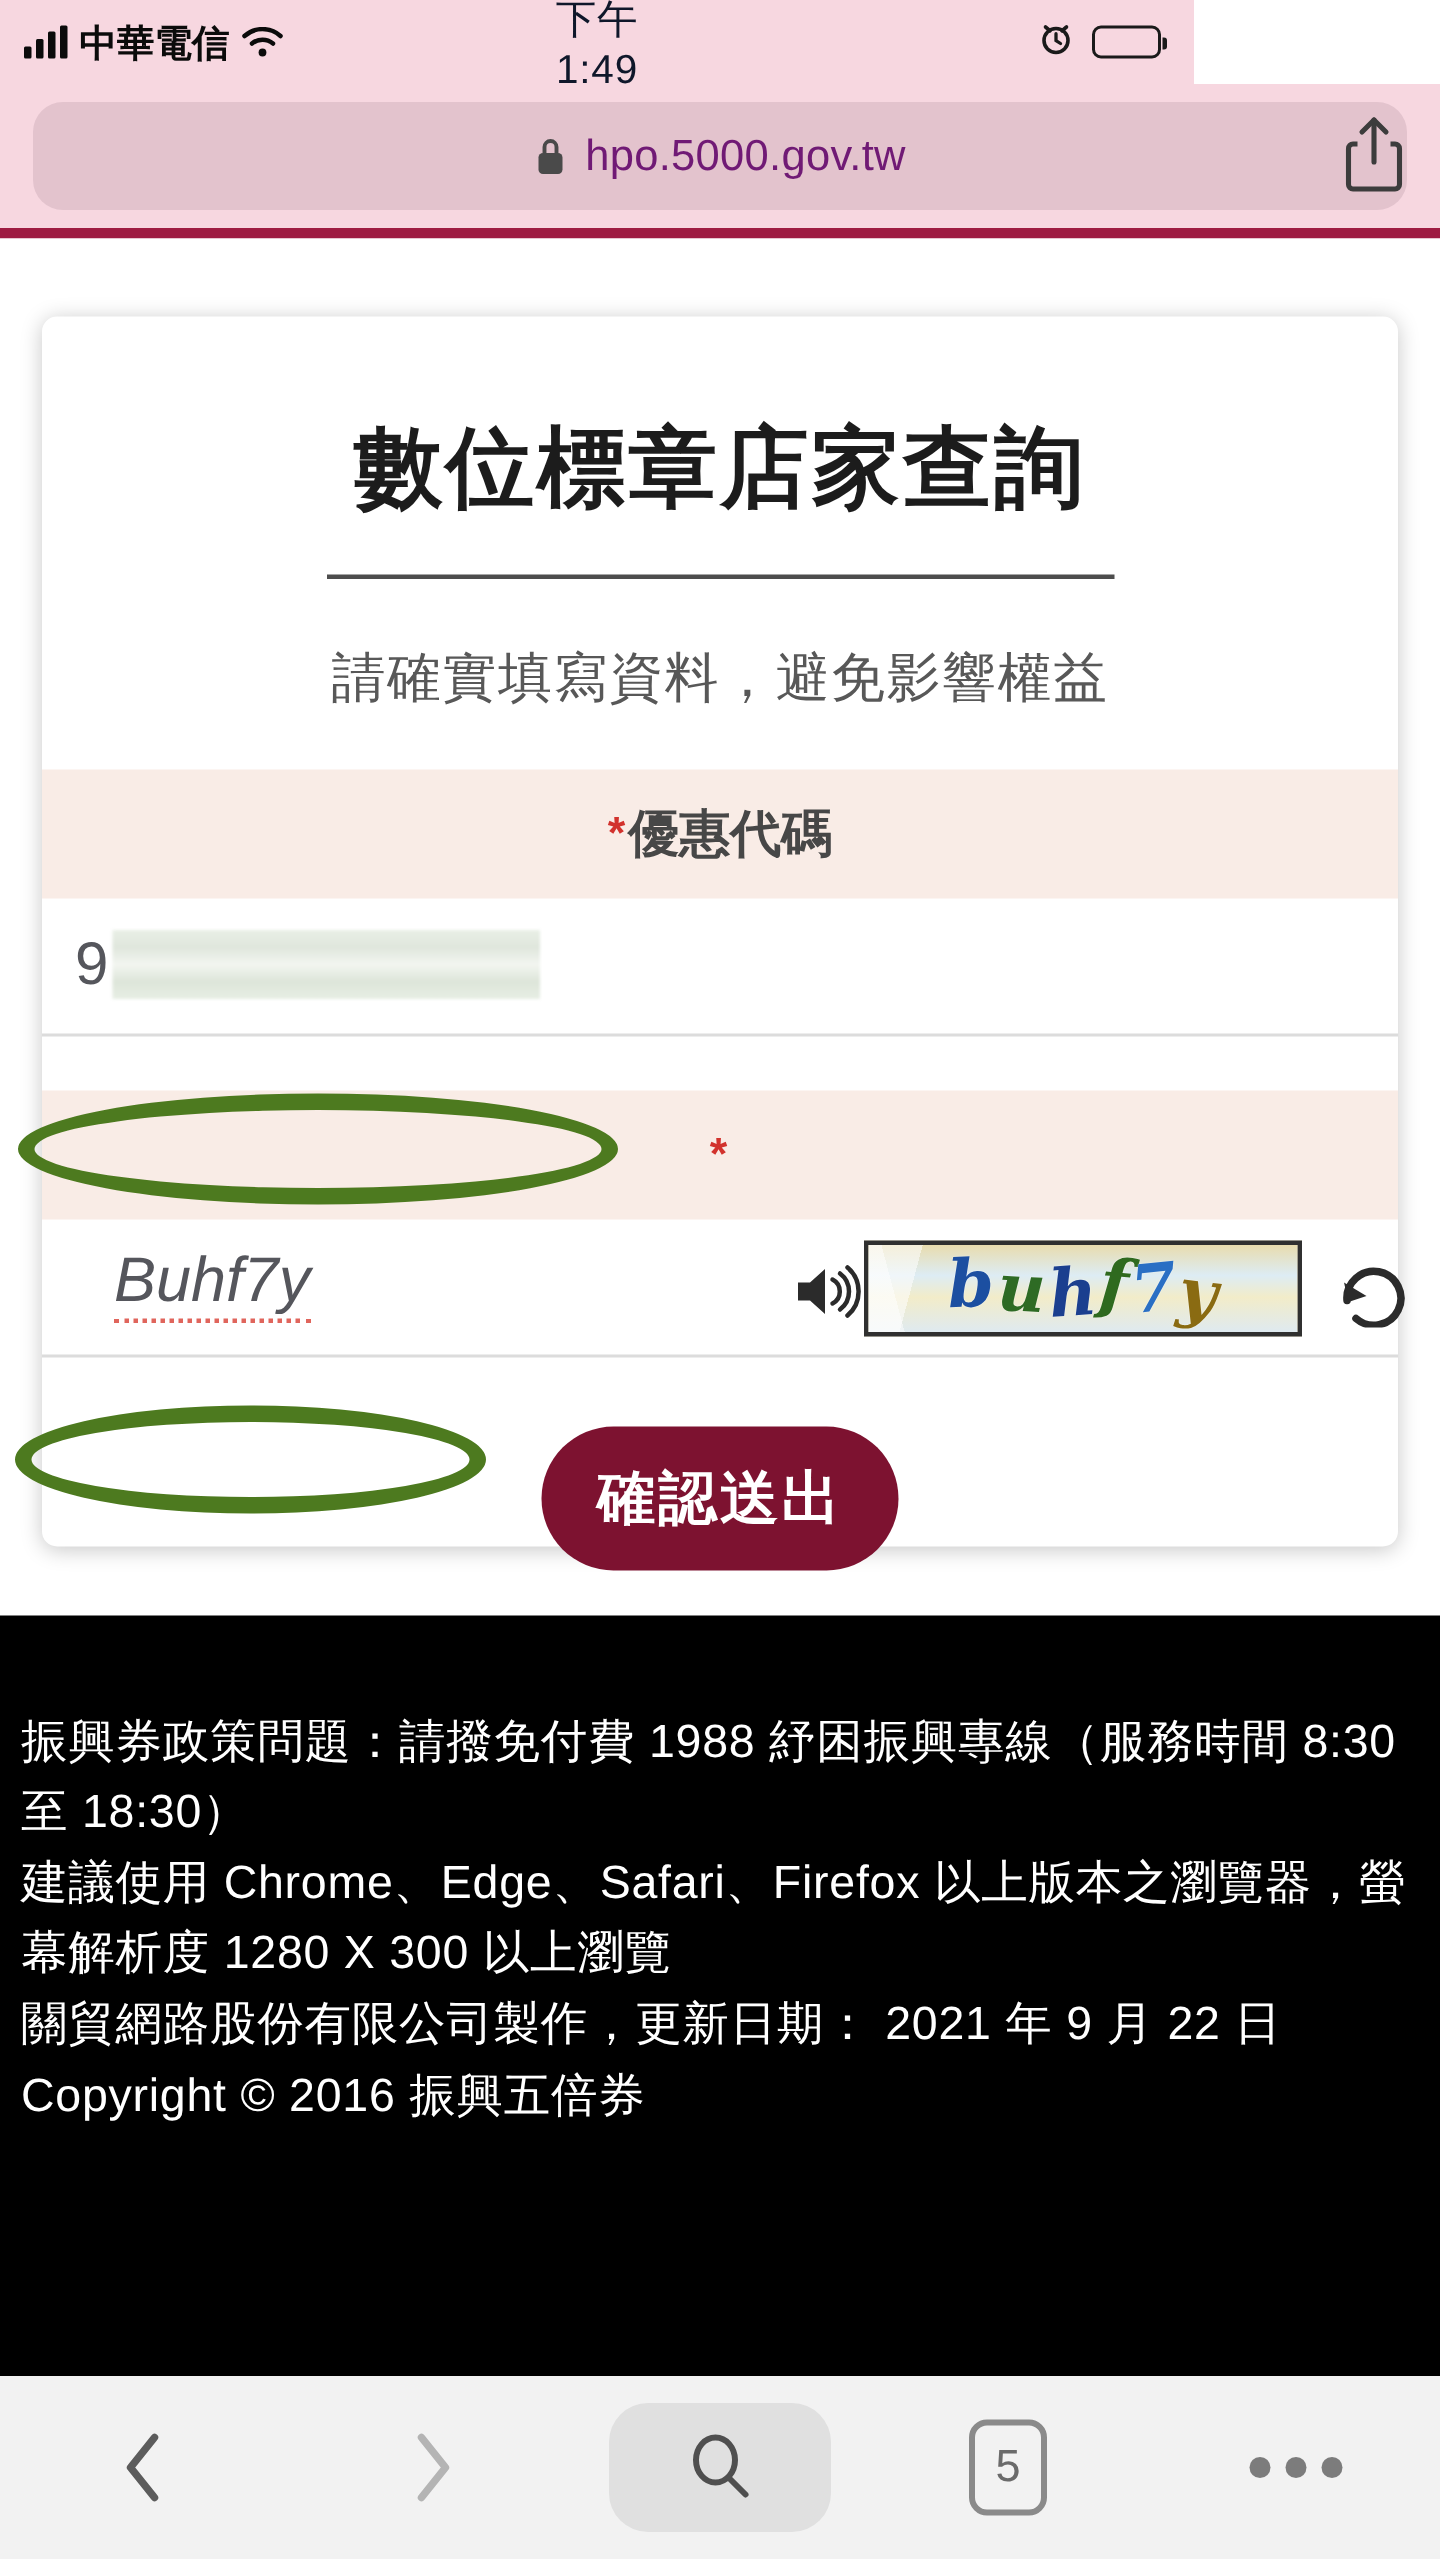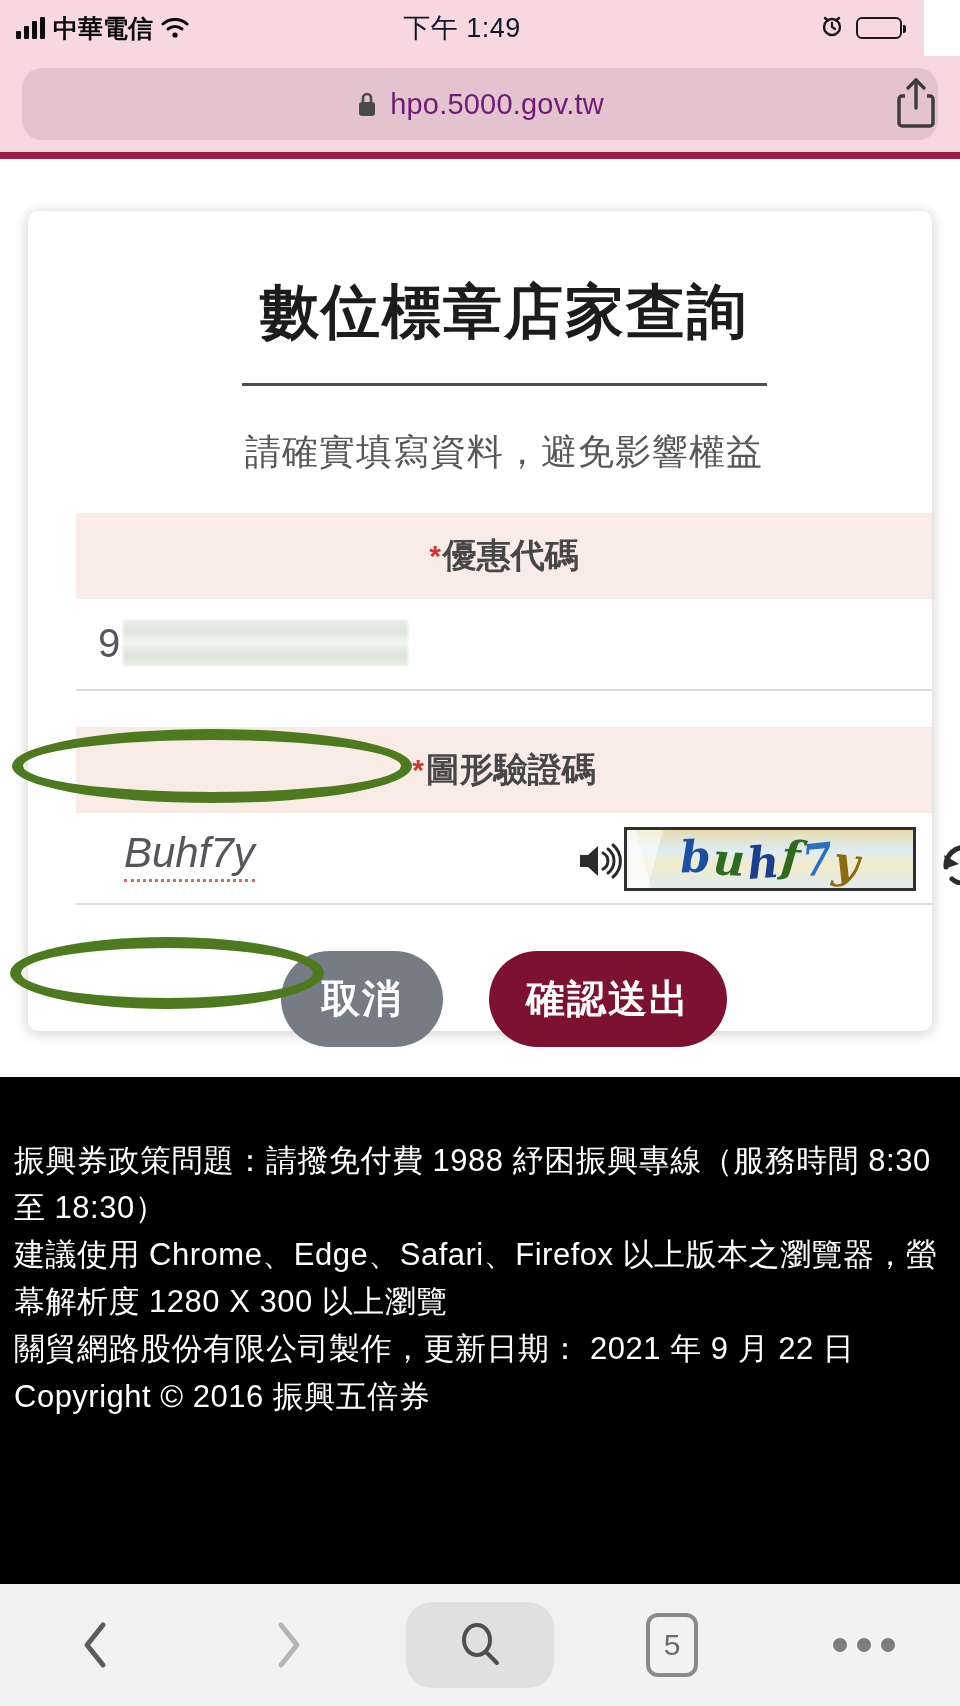--- a/index.html
+++ b/index.html
@@ -6,21 +6,21 @@
   html, body {
     width: 960px; height: 1706px;
     background: #fff;
     font-family: "Liberation Sans", "DejaVu Sans", sans-serif;
     overflow: hidden;
   }
   #screen { position: relative; width: 960px; height: 1706px; background: #ffffff; }
 
   
   .statusbar {
-    position: absolute; left: 0; top: 0; width: 924px; height: 56px;
+    position: absolute; left: 0; top: 0; width: 796px; height: 56px;
     background: #f7d7e0;
     display: flex; align-items: center;
   }
   .sb-left { display: flex; align-items: center; gap: 8px; padding-left: 16px; width: 340px; }
   .sb-center { flex: 1; text-align: center; }
   .sb-right { display: flex; align-items: center; justify-content: flex-end; gap: 12px; padding-right: 22px; width: 340px; }
   .sb-time { font-size: 27px; font-weight: 400; color: #0f172a; letter-spacing: .5px; }
   .carrier { font-size: 25px; font-weight: 700; color: #0b0b0b; }
   .bars { display: flex; align-items: flex-end; gap: 3px; height: 22px; }
   .bars i { display: block; width: 5px; background: #0b0b0b; border-radius: 1px; }
@@ -58,21 +58,20 @@
 
   
   .page {
     position: absolute; left: 0; top: 159px; width: 960px; height: 918px;
     background: #ffffff;
   }
   .card {
     position: absolute; left: 28px; top: 52px; width: 904px; height: 820px;
     background: #ffffff; border-radius: 10px;
     box-shadow: 0 2px 14px rgba(0,0,0,.22);
-    padding-left: 48px;
   }
   .card-title {
     text-align: center; font-size: 59px; font-weight: 700; color: #1c1c1c;
     letter-spacing: 2px; padding-top: 62px;
   }
   .title-rule {
     width: 525px; height: 3px; background: #4d4d4d; margin: 30px auto 0;
   }
   .card-sub {
     text-align: center; font-size: 36px; color: #585858; margin-top: 42px; letter-spacing: 1px;
@@ -241,21 +240,20 @@
       </div>
       <div class="field-row">
         <div class="field-input">
           <span>9</span>
             <span class="redacted"></span>
         </div>
       </div>
 
       <div class="field-label">
         <span class="req-star">*</span>
-          <span>圖形驗證碼</span>
       </div>
       <div class="captcha-row">
         <span class="captcha-answer spell">Buhf7y</span>
 
         <span class="speaker">
           <svg width="48" height="40" viewBox="0 0 48 40">
             <path d="M4 14 h8 L22 5 v30 L12 26 H4 z" fill="#2b2b2b"></path>
             <path d="M27 12 a9 9 0 0 1 0 16" stroke="#2b2b2b" stroke-width="3" fill="none" stroke-linecap="round"></path>
             <path d="M32 8 a15 15 0 0 1 0 24" stroke="#2b2b2b" stroke-width="3" fill="none" stroke-linecap="round"></path>
             <path d="M37 4 a21 21 0 0 1 0 32" stroke="#2b2b2b" stroke-width="3" fill="none" stroke-linecap="round"></path>
@@ -276,21 +274,20 @@
 
         <span class="refresh">
           <svg width="52" height="48" viewBox="0 0 52 48">
             <path d="M8 30 a18 18 0 1 1 6 12" stroke="#2b2b2b" stroke-width="5" fill="none" stroke-linecap="round"></path>
             <path d="M6 18 L9 31 L21 27 z" fill="#2b2b2b"></path>
           </svg>
         </span>
       </div>
 
       <div class="btn-row">
-        <button class="btn btn-cancel">取消</button>
         <button class="btn btn-submit">確認送出</button>
       </div>
     </div>
 
     <div class="ellipse" id="ell-code"></div>
     <div class="ellipse" id="ell-captcha"></div>
   </div>
 
   <div class="footer">
     <p>振興券政策問題：請撥免付費 1988 紓困振興專線（服務時間 8:30 至 18:30）</p>

